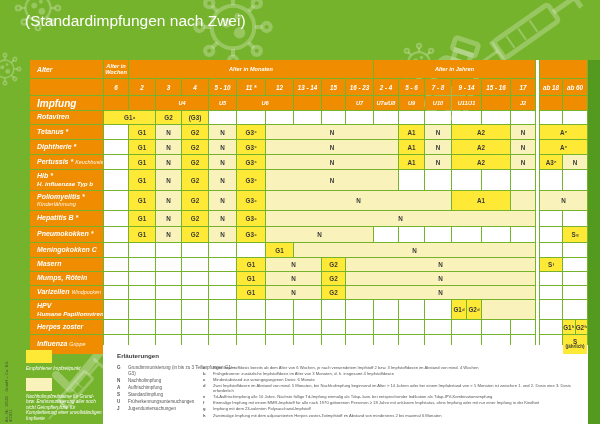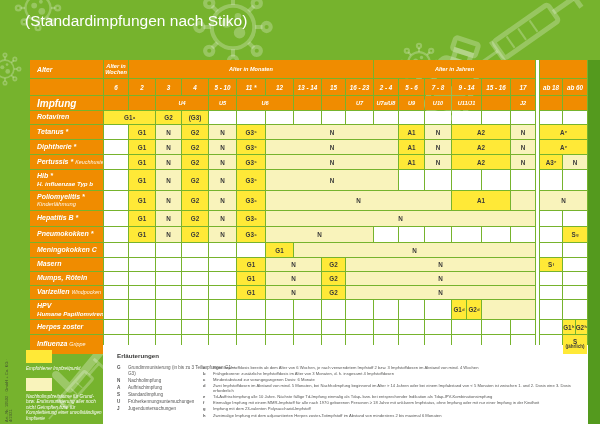--- a/index.html
+++ b/index.html
@@ -121,21 +121,21 @@
     </g>
     <use href="#sym-check" x="0" y="0" width="100" height="90" transform="translate(52,348) scale(0.52)"></use>
     <g transform="translate(48,420) rotate(-48)">
       <use href="#sym-syringe" x="0" y="-14" width="82" height="28"></use>
     </g>
   </svg>
 
   <div class="right-bar"></div>
 
   <div class="title-block">
-    <span class="subtitle">(Standardimpfungen nach Stiko)</span>
+    <span class="subtitle">(Standardimpfungen nach Zwei)</span>
   </div>
 
   <div class="vtable" id="vtable" style="grid-template-columns: 73px 24px 26px 25px 26px 27px 28px 27px 27px 23px 27px 24px 25px 26px 29px 28px 24px 3px 22px 24px; grid-template-rows: 18px 16px 14px 13px 14px 14px 14px 20px 19px 15px 15px 14px 13px 13px 13px 19px 14px 19px;">
       <div class="c cornr" style="grid-area: 1 / 1 / span 1 / span 1;">Alter</div>
       <div class="c cornr" style="grid-area: 2 / 1 / span 1 / span 1;"></div>
       <div class="c cornr imp" style="grid-area: 3 / 1 / span 1 / span 1;">Impfung</div>
       <div class="c gapcol" style="grid-area: 1 / 18 / span 18 / span 1;"></div>
       <div class="c hg" style="grid-area: 1 / 2 / span 1 / span 1;">Alter in Wochen</div>
       <div class="c hg" style="grid-area: 1 / 3 / span 1 / span 9;">Alter in Monaten</div>
       <div class="c hg" style="grid-area: 1 / 12 / span 1 / span 6;">Alter in Jahren</div>

